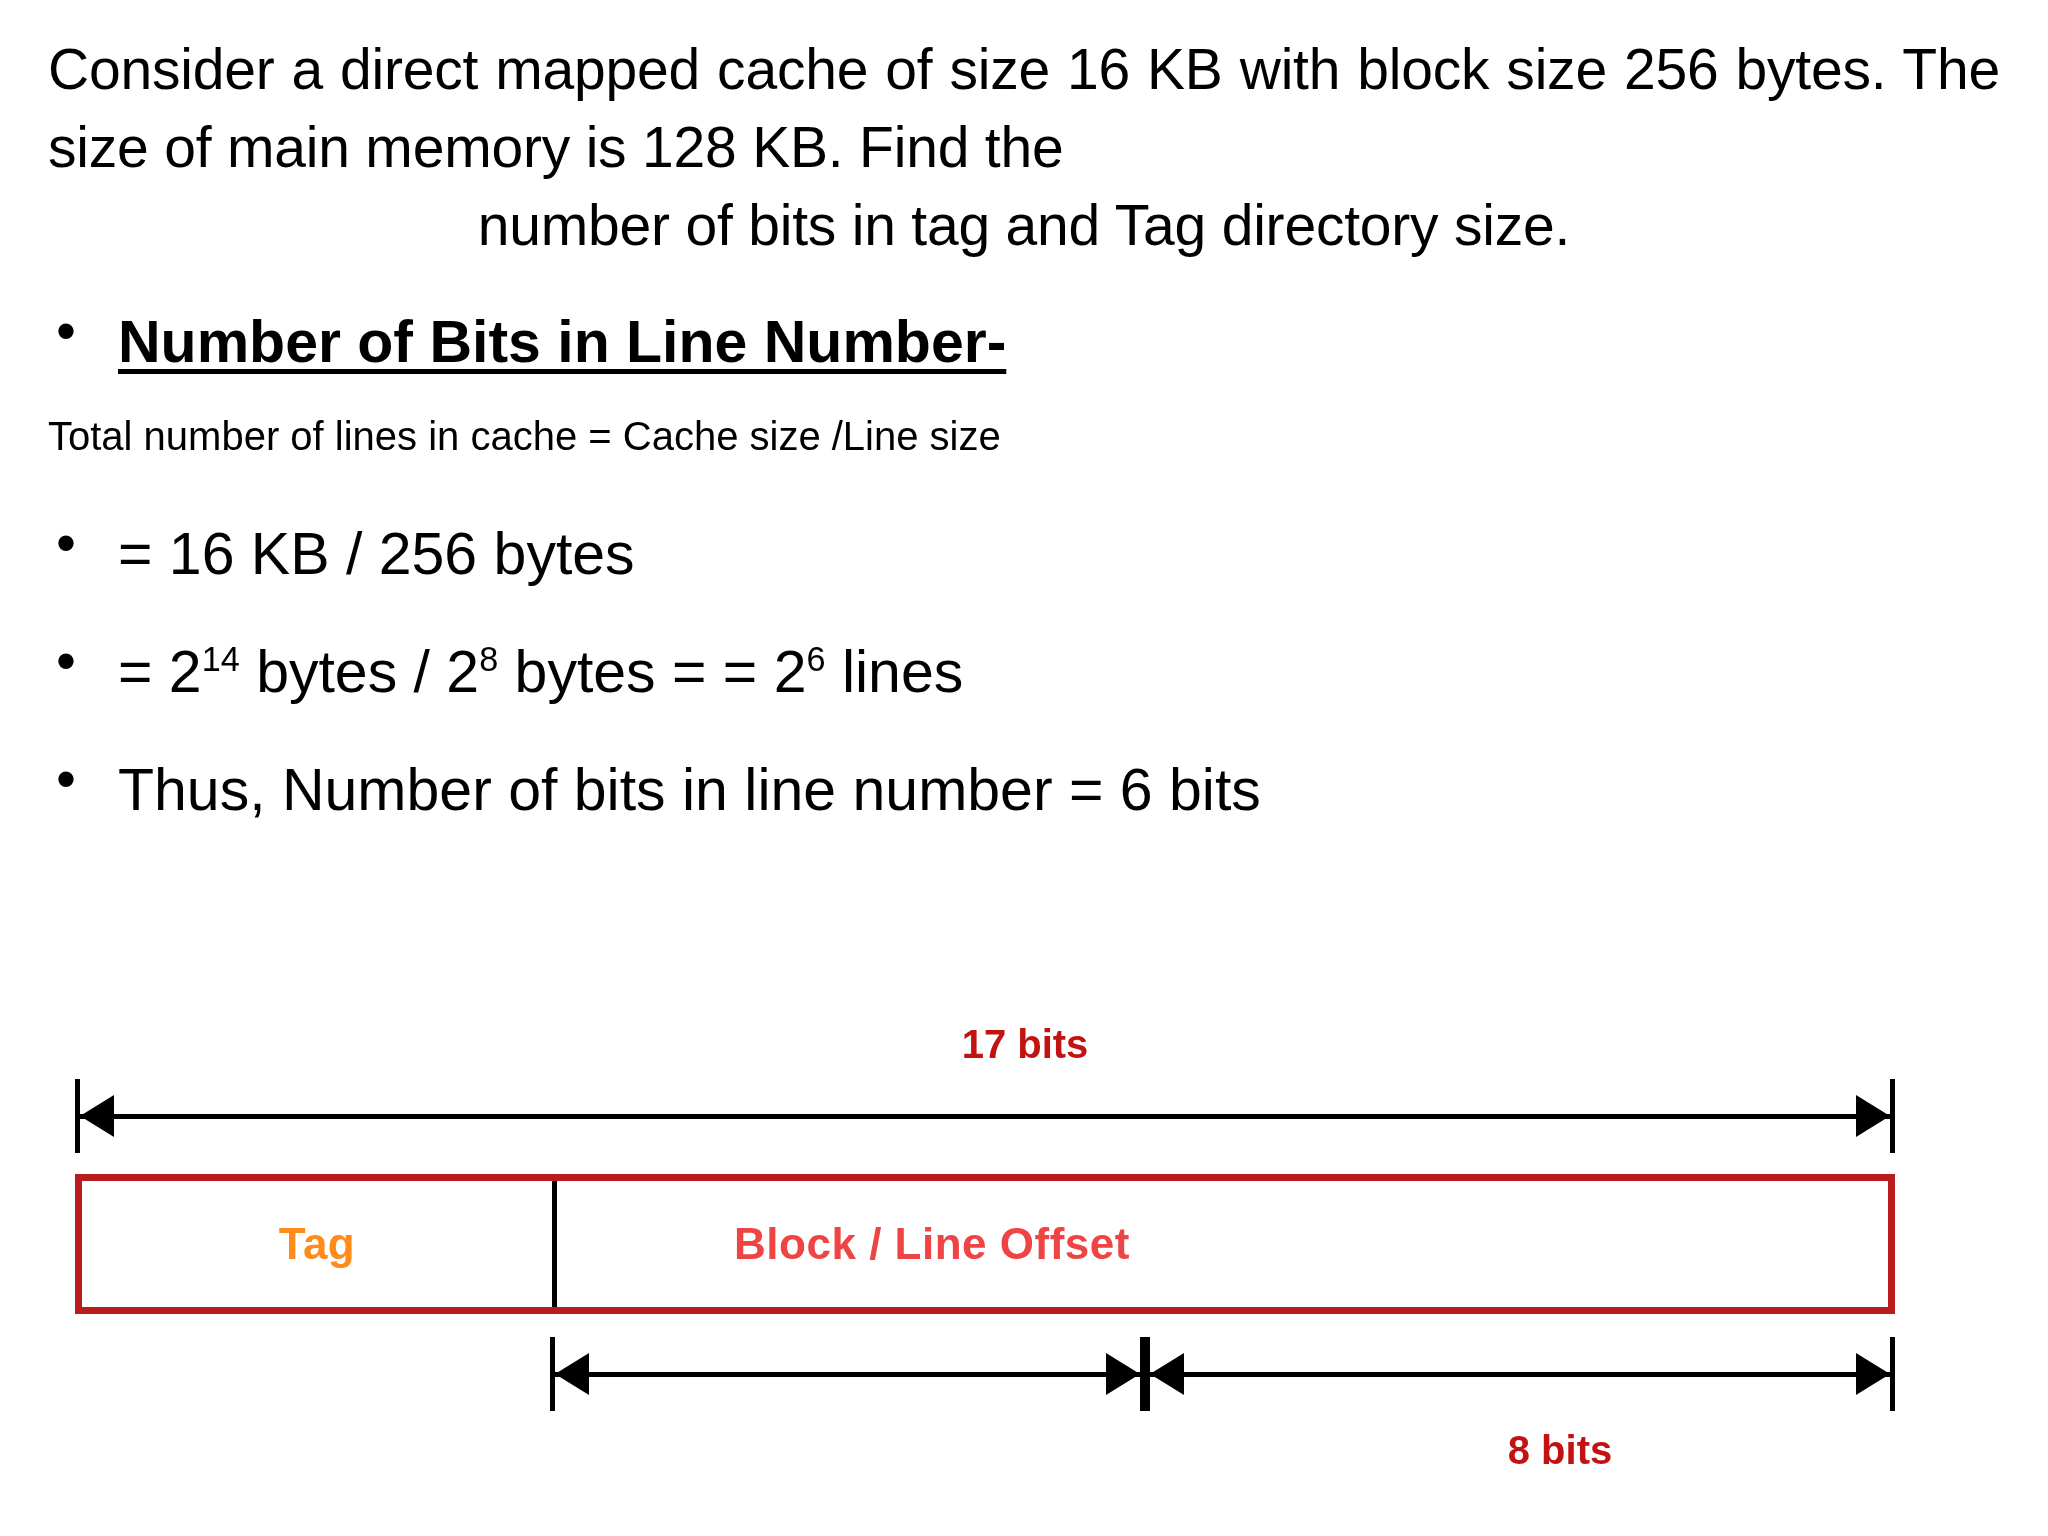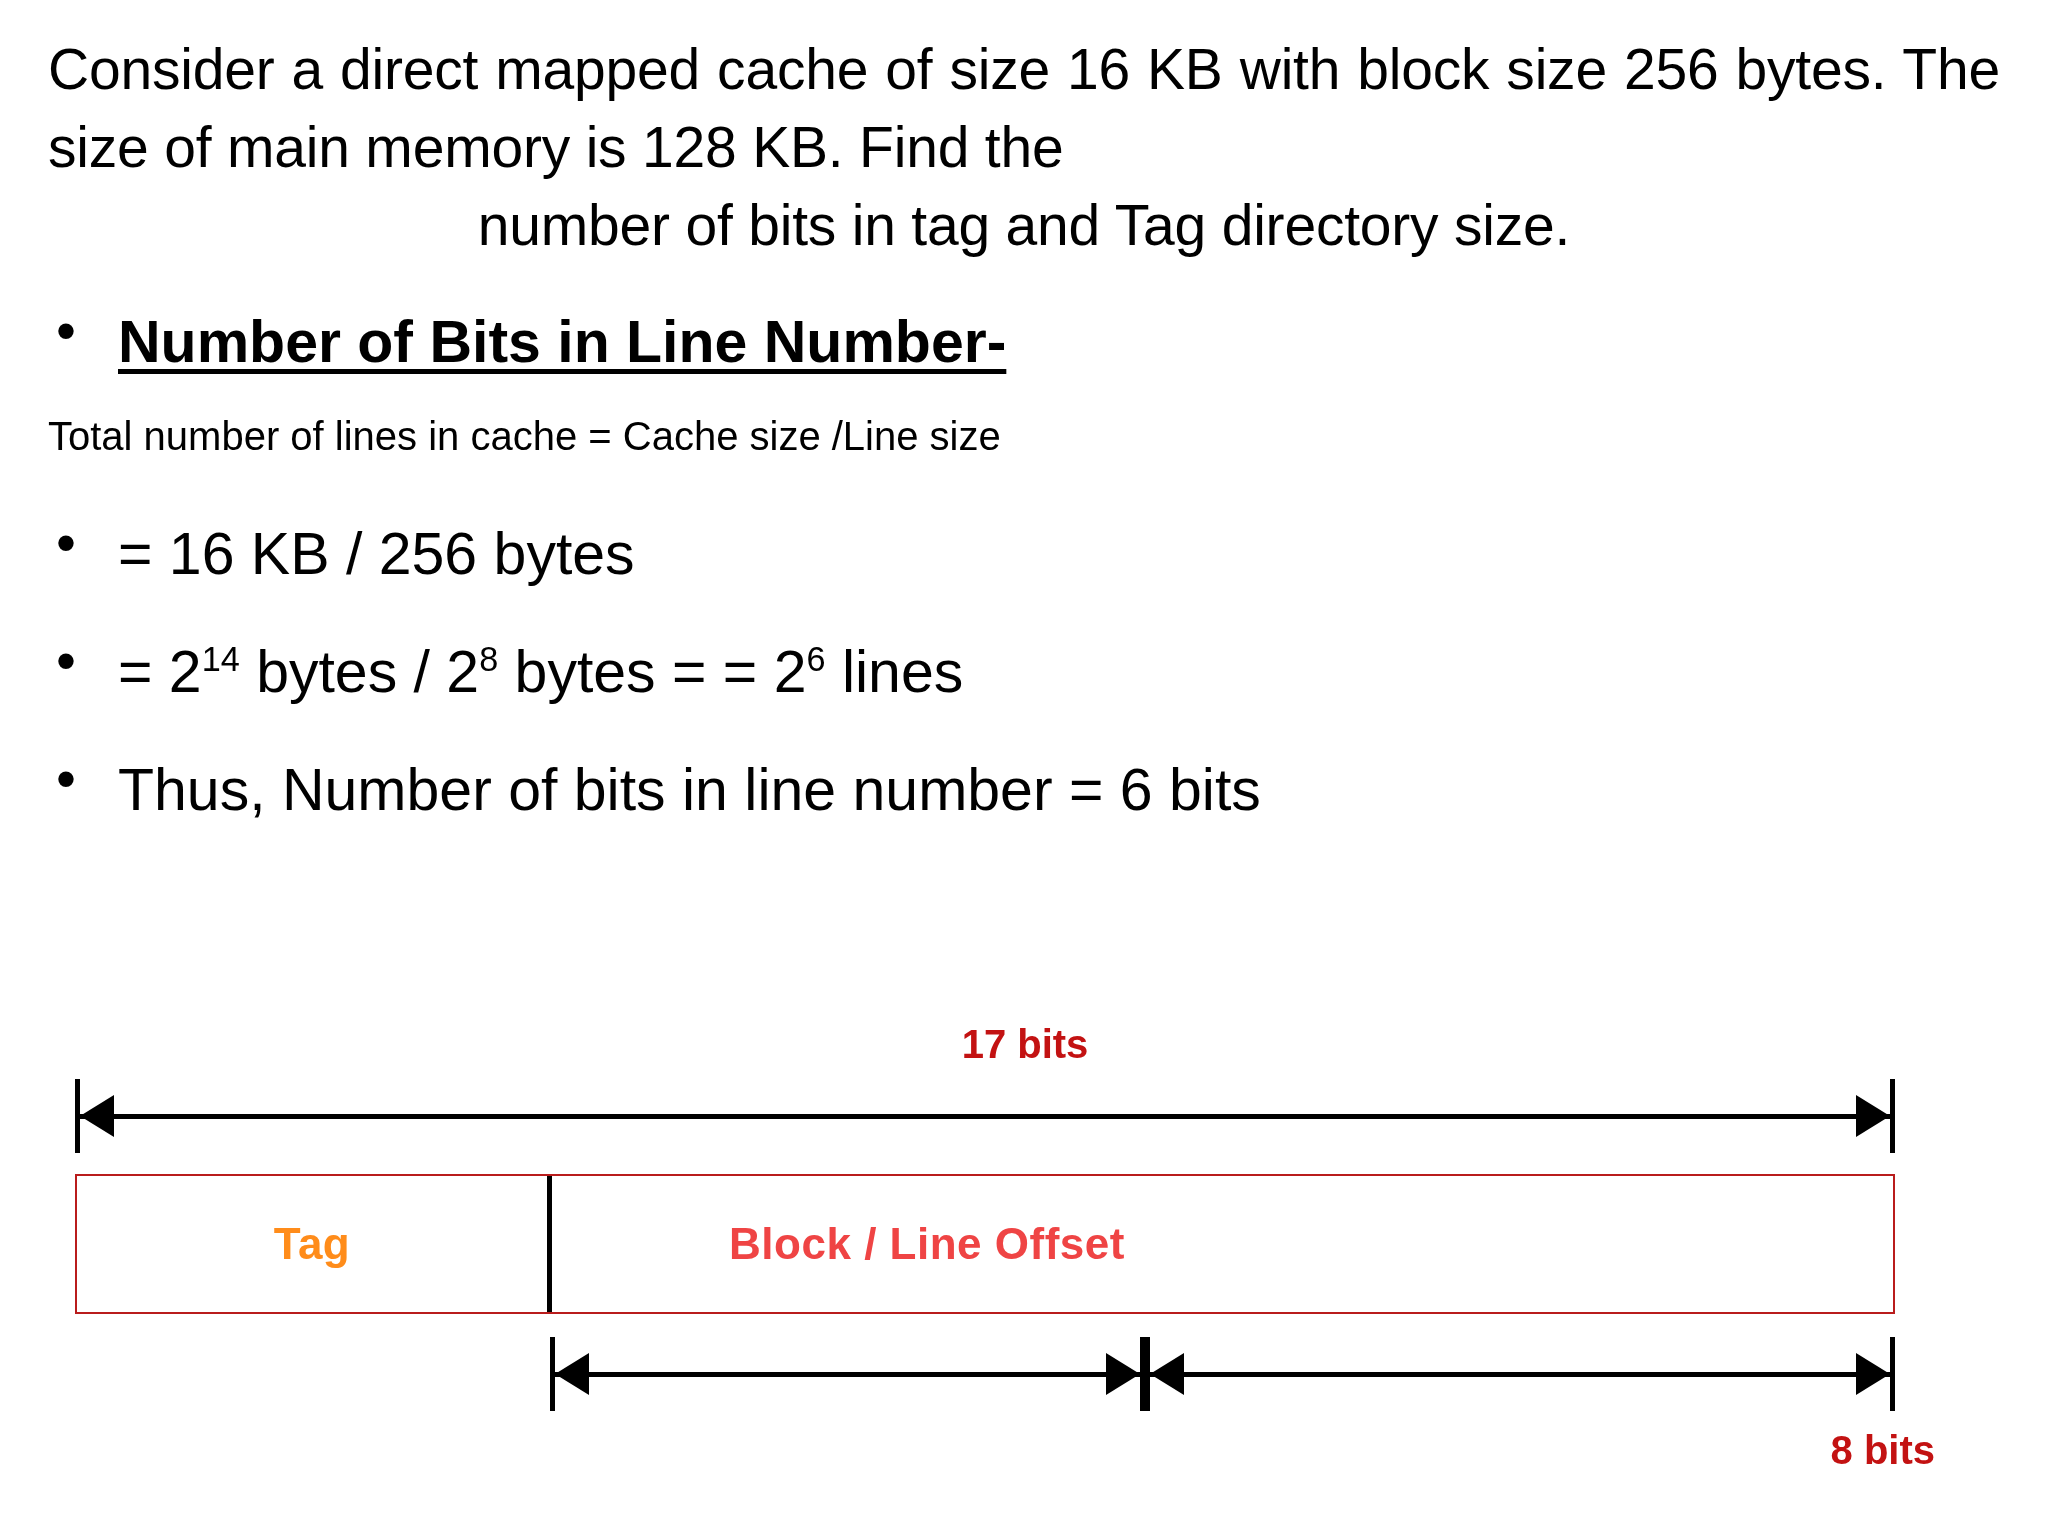--- a/index.html
+++ b/index.html
@@ -131,21 +131,21 @@
     border-right: 34px solid #000;
   }
   .measure .head.r {
     right: 5px;
     border-left: 34px solid #000;
   }
 
   .fieldbox {
     position: absolute;
     box-sizing: border-box;
-    border: 2px solid #b91c1c;
+    border: 7px solid #b91c1c;
     background: #ffffff;
     display: flex;
   }
   .cell {
     box-sizing: border-box;
     display: flex;
     align-items: center;
     justify-content: center;
     border-right: 5px solid #000;
     height: 100%;
@@ -228,17 +228,17 @@
 
     <div class="measure" style="left:1145px; top:315px; width:750px;">
       <div class="tick left"></div>
       <div class="shaft"></div>
       <div class="head l"></div>
       <div class="head r"></div>
       <div class="tick right"></div>
     </div>
 
 
-    <div class="dg-label" style="left:1145px; top:406px; width:750px; text-align:right; color:#c31212;">8 bits</div>
+    <div class="dg-label" style="left:1145px; top:406px; width:750px; text-align:center; color:#c31212;">8 bits</div>
 
   </div>
 
 </div>
 
 </body></html>

